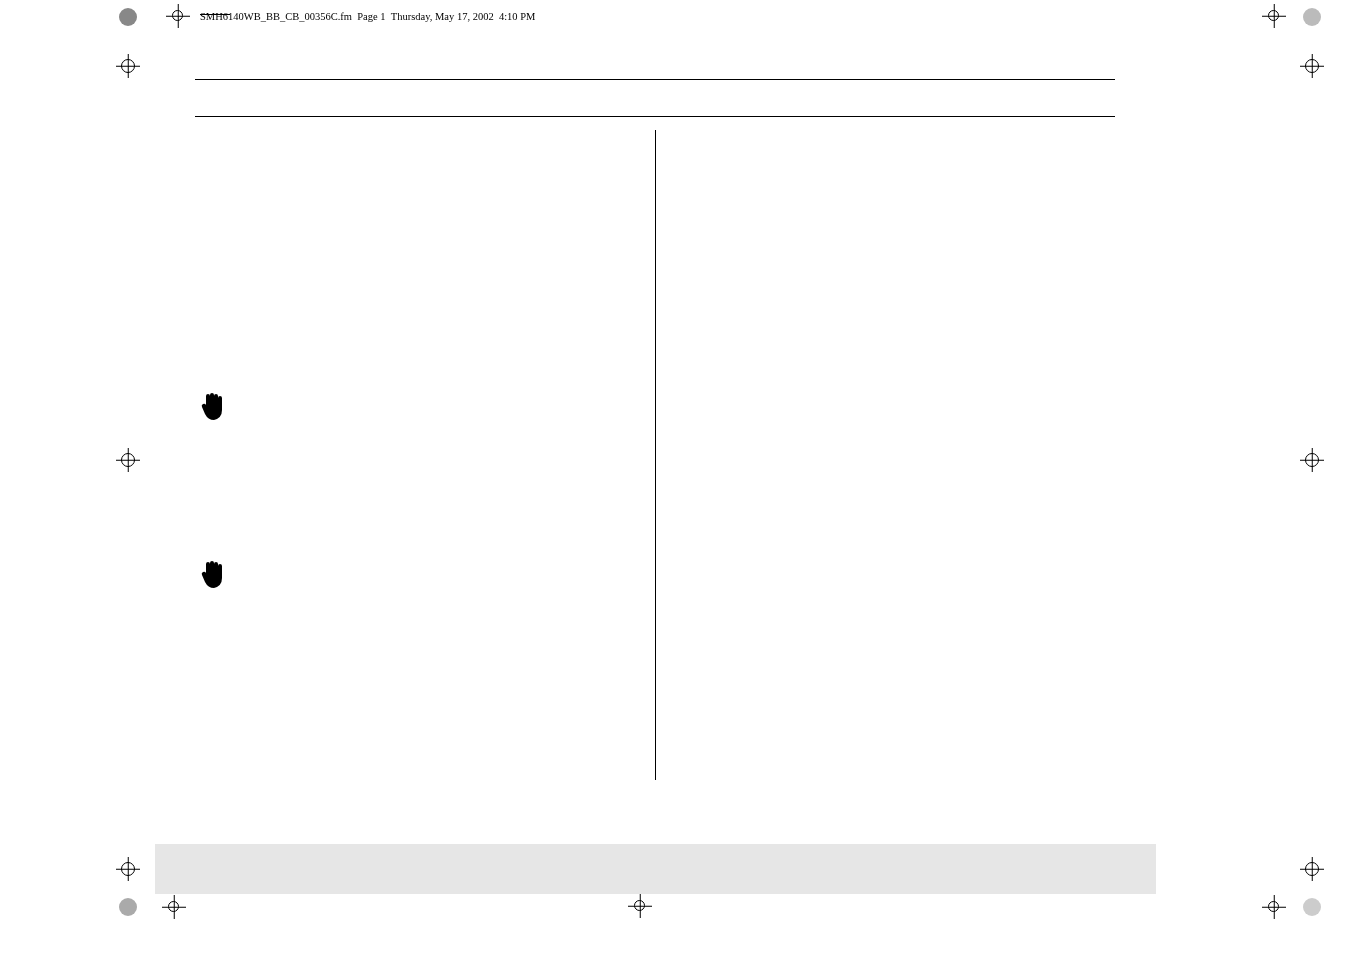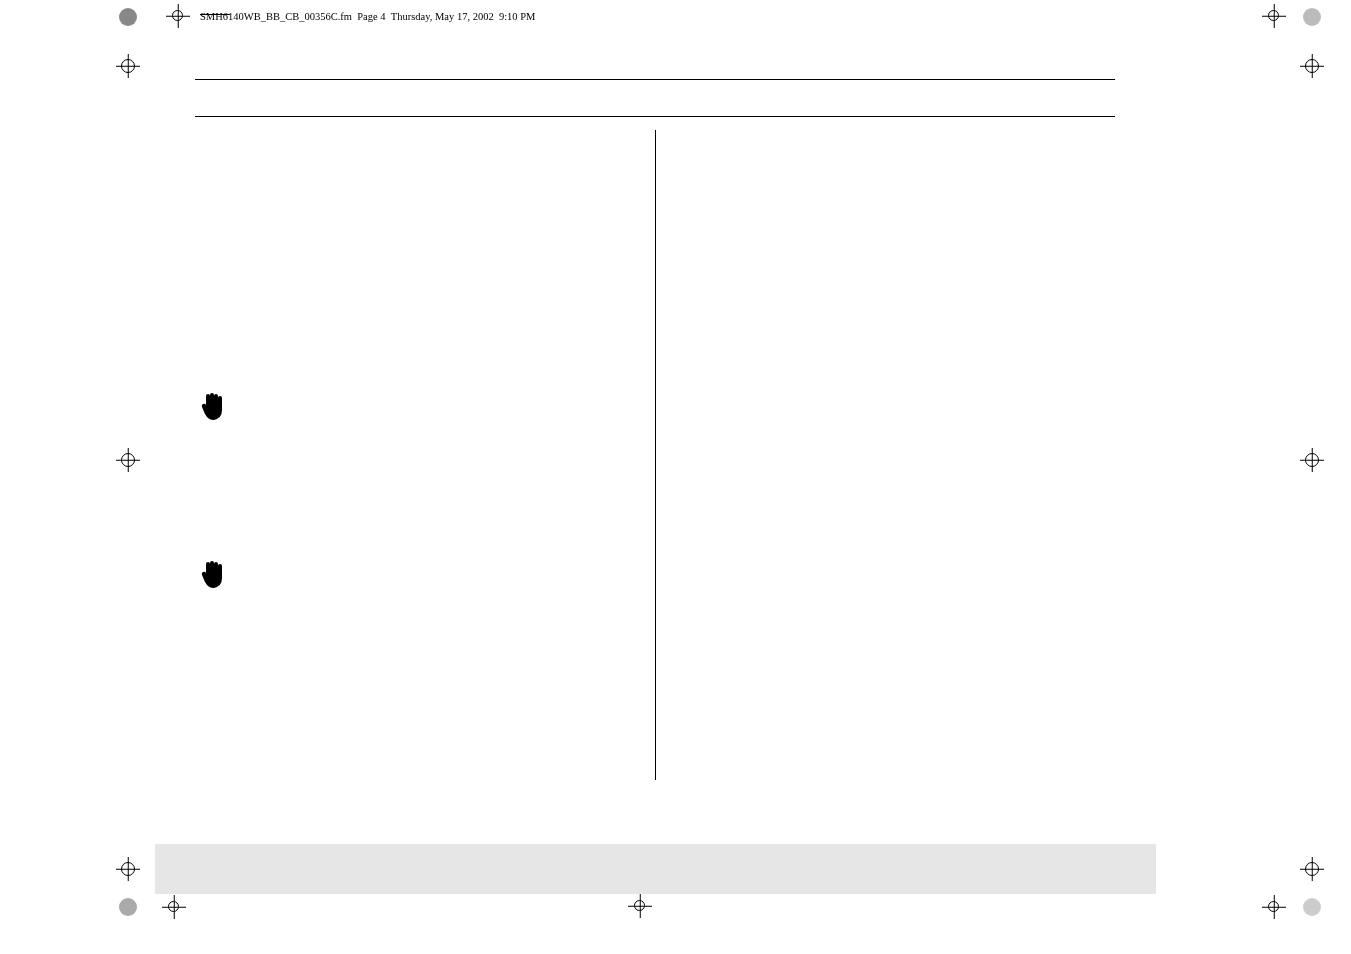--- a/index.html
+++ b/index.html
@@ -121,21 +121,21 @@
 <div class="color-swatch swatch-cyan" style="top:8px; right:30px;"></div>
 <div class="reg-circle" style="top:10px; right:72px; width:11px; height:11px;"></div>
 <div class="crop-h" style="top:15px; right:25px; width:40px;"></div>
 <div class="crop-v" style="top:4px; right:60px; height:25px;"></div>
 <div class="reg-circle" style="top:59px; right:32px;"></div>
 <div class="crop-h" style="top:40px; right:0px; width:40px;"></div>
 <div class="crop-v" style="top:55px; right:42px;"></div>
 
 <div class="header-line" style="width:30px;"></div>
 <div class="header-text">
-  <span>SMH6140WB_BB_CB_00356C.fm</span>&nbsp;&nbsp;<span>Page 4</span>&nbsp;&nbsp;<span>Thursday, May 17, 2002</span>&nbsp;&nbsp;<span>9:10 PM</span>
+  <span>SMH6140WB_BB_CB_00356C.fm</span>&nbsp;&nbsp;<span>Page 1</span>&nbsp;&nbsp;<span>Thursday, May 17, 2002</span>&nbsp;&nbsp;<span>4:10 PM</span>
 </div>
 
 <div class="page-rule-top"></div>
 <div class="page-rule-top2"></div>
 
 <div class="column-divider"></div>
 
 <div class="reg-circle" style="top:453px; left:121px;"></div>
 <div class="crop-h" style="top:459px; left:86px; width:30px;"></div>
 <div class="crop-v" style="top:430px; left:128px; height:18px;"></div>

